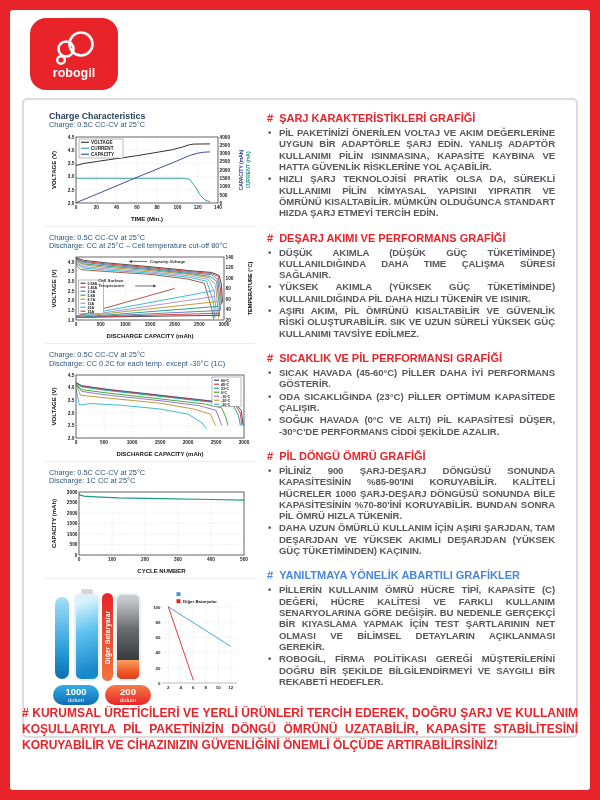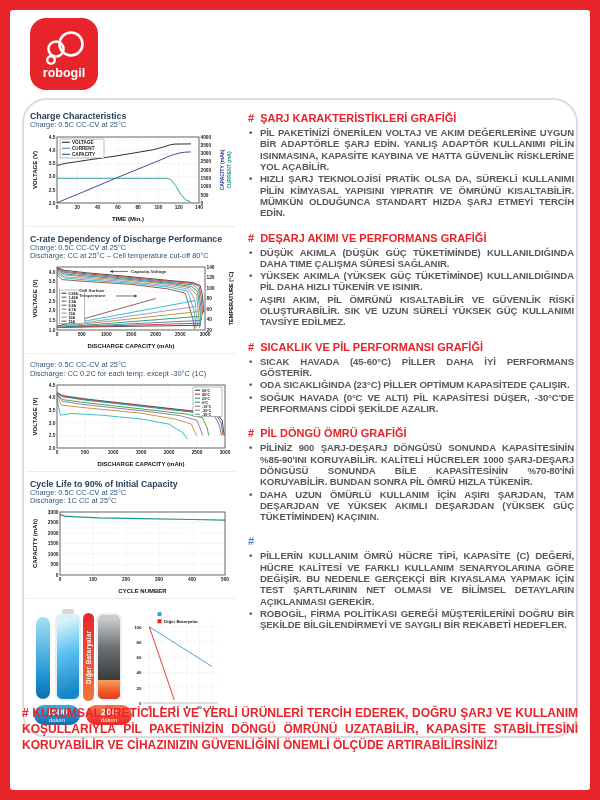--- a/index.html
+++ b/index.html
@@ -2,29 +2,29 @@
 <html style="--red: #e8232a; --blue: #4a86d8; --gray: #57585c; --navy: #28415c;"><head>
 <meta charset="utf-8">
 <style>
   html,body{margin:0;padding:0;background:#fff;}
   .page{position:relative;width:600px;height:800px;background:var(--red,#e8232a);
         font-family:"Liberation Sans",sans-serif;overflow:hidden;}
   .inner{position:absolute;inset:10px;background:#fff;border-radius:3px;}
 
   
   .header{display:flex;align-items:flex-start;padding:8px 16px 0 20px;}
-  .logo{width:68px;height:72px;background:var(--red,#e8232a);border-radius:16px;flex:none;
+  .logo{width:88px;height:72px;background:var(--red,#e8232a);border-radius:16px;flex:none;
         display:flex;flex-direction:column;align-items:center;justify-content:center;}
   .logo-text{color:#fff;font-size:12.5px;font-weight:bold;margin-top:-3px;}
   .title{margin:6px 0 0 26px;font-size:25px;line-height:1.08;color:var(--red,#e8232a);
          font-weight:800;max-width:440px;letter-spacing:-0.3px;}
 
   
   .card{position:absolute;left:12px;top:88px;width:556px;height:640px;border:2px solid #dcdcdc;
-        border-radius:25px;box-sizing:border-box;padding:8px 2px;display:flex;overflow:hidden;background:#fff;}
+        border-radius:5px;box-sizing:border-box;padding:8px 21px;display:flex;overflow:hidden;background:#fff;}
   .left-col{width:210px;flex:none;}
   .right-col{flex:1;margin-left:12px;overflow:hidden;padding-top:4px;}
 
   
   .chart-block{border-bottom:1px solid #ececec;padding:3px 0 4px 4px;margin-bottom:4px;}
   .chart-title{font-size:8.8px;font-weight:bold;color:var(--navy,#28415c);}
   .chart-subtitles div{font-size:7.4px;color:#2f547a;line-height:1.18;}
   .chart-svg{display:block;margin-top:2px;}
 
   
@@ -141,21 +141,20 @@
               <rect x="30" y="7" width="44" height="19" fill="#fff" stroke="#666" stroke-width="0.45"></rect>
               <line x1="32" y1="10.2" x2="40" y2="10.2" stroke="#1a1a1a" stroke-width="1.1"></line>
               <text x="42" y="11.7" font-size="4.6" font-weight="bold" fill="#222">VOLTAGE</text>
               <line x1="32" y1="16.2" x2="40" y2="16.2" stroke="#1b998b" stroke-width="1.1"></line>
               <text x="42" y="17.7" font-size="4.6" font-weight="bold" fill="#222">CURRENT</text>
               <line x1="32" y1="22.2" x2="40" y2="22.2" stroke="#2b3990" stroke-width="1.1"></line>
               <text x="42" y="23.7" font-size="4.6" font-weight="bold" fill="#222">CAPACITY</text>
             </svg>
   </div>
           <div class="chart-block">
-    <div class="chart-title">C-rate Dependency of Discharge Performance</div>
     <div class="chart-subtitles">
               <div>Charge: 0.5C CC-CV at 25°C</div>
               <div>Discharge: CC at 25°C – Cell temperature cut-off 80°C</div>
             </div>
     <svg class="chart-svg" viewBox="0 0 205 86" width="205" height="86">
               <line x1="27.0" y1="4" x2="27.0" y2="67" stroke="#cfcfcf" stroke-width="0.35" stroke-dasharray="1.4 1.4"></line>
               <line x1="51.7" y1="4" x2="51.7" y2="67" stroke="#cfcfcf" stroke-width="0.35" stroke-dasharray="1.4 1.4"></line>
               <line x1="76.3" y1="4" x2="76.3" y2="67" stroke="#cfcfcf" stroke-width="0.35" stroke-dasharray="1.4 1.4"></line>
               <line x1="101.0" y1="4" x2="101.0" y2="67" stroke="#cfcfcf" stroke-width="0.35" stroke-dasharray="1.4 1.4"></line>
               <line x1="125.7" y1="4" x2="125.7" y2="67" stroke="#cfcfcf" stroke-width="0.35" stroke-dasharray="1.4 1.4"></line>
@@ -288,21 +287,20 @@
               <text x="172" y="22.7" font-size="3.6" font-weight="bold" fill="#222">0°C</text>
               <line x1="165" y1="25.2" x2="170" y2="25.2" stroke="#9467bd" stroke-width="1.1"></line>
               <text x="172" y="26.7" font-size="3.6" font-weight="bold" fill="#222">-10°C</text>
               <line x1="165" y1="29.2" x2="170" y2="29.2" stroke="#b8912b" stroke-width="1.1"></line>
               <text x="172" y="30.7" font-size="3.6" font-weight="bold" fill="#222">-20°C</text>
               <line x1="165" y1="33.2" x2="170" y2="33.2" stroke="#27b6c9" stroke-width="1.1"></line>
               <text x="172" y="34.7" font-size="3.6" font-weight="bold" fill="#222">-30°C</text>
             </svg>
   </div>
           <div class="chart-block">
-    <div class="chart-title">Cycle Life to 90% of Initial Capacity</div>
     <div class="chart-subtitles">
               <div>Charge: 0.5C CC-CV at 25°C</div>
               <div>Discharge: 1C CC at 25°C</div>
             </div>
     <svg class="chart-svg" viewBox="0 0 205 86" width="205" height="86">
               <line x1="30.0" y1="4" x2="30.0" y2="67" stroke="#cfcfcf" stroke-width="0.35" stroke-dasharray="1.4 1.4"></line>
               <line x1="63.0" y1="4" x2="63.0" y2="67" stroke="#cfcfcf" stroke-width="0.35" stroke-dasharray="1.4 1.4"></line>
               <line x1="96.0" y1="4" x2="96.0" y2="67" stroke="#cfcfcf" stroke-width="0.35" stroke-dasharray="1.4 1.4"></line>
               <line x1="129.0" y1="4" x2="129.0" y2="67" stroke="#cfcfcf" stroke-width="0.35" stroke-dasharray="1.4 1.4"></line>
               <line x1="162.0" y1="4" x2="162.0" y2="67" stroke="#cfcfcf" stroke-width="0.35" stroke-dasharray="1.4 1.4"></line>
@@ -456,20 +454,21 @@
   </li>
               <li class="bullet">
     <span class="dot">•</span>
     <span class="btext">DAHA UZUN ÖMÜRLÜ KULLANIM İÇİN AŞIRI ŞARJDAN, TAM DEŞARJDAN VE YÜKSEK AKIMLI DEŞARJDAN (YÜKSEK GÜÇ TÜKETİMİNDEN) KAÇININ.</span>
   </li>
             </ul>
   </section>
           <section class="sec">
     <h2 class="sec-h h-blue">
       <span class="hash">#</span>
+      <span class="sec-title">YANILTMAYA YÖNELİK ABARTILI GRAFİKLER</span>
     </h2>
     <ul class="sec-list">
               <li class="bullet">
     <span class="dot">•</span>
     <span class="btext">PİLLERİN KULLANIM ÖMRÜ HÜCRE TİPİ, KAPASİTE (C) DEĞERİ, HÜCRE KALİTESİ VE FARKLI KULLANIM SENARYOLARINA GÖRE DEĞİŞİR. BU NEDENLE GERÇEKÇİ BİR KIYASLAMA YAPMAK İÇİN TEST ŞARTLARININ NET OLMASI VE BİLİMSEL DETAYLARIN AÇIKLANMASI GEREKİR.</span>
   </li>
               <li class="bullet">
     <span class="dot">•</span>
     <span class="btext">ROBOGİL, FİRMA POLİTİKASI GEREĞİ MÜŞTERİLERİNİ DOĞRU BİR ŞEKİLDE BİLGİLENDİRMEYİ VE SAYGILI BİR REKABETİ HEDEFLER.</span>
   </li>

